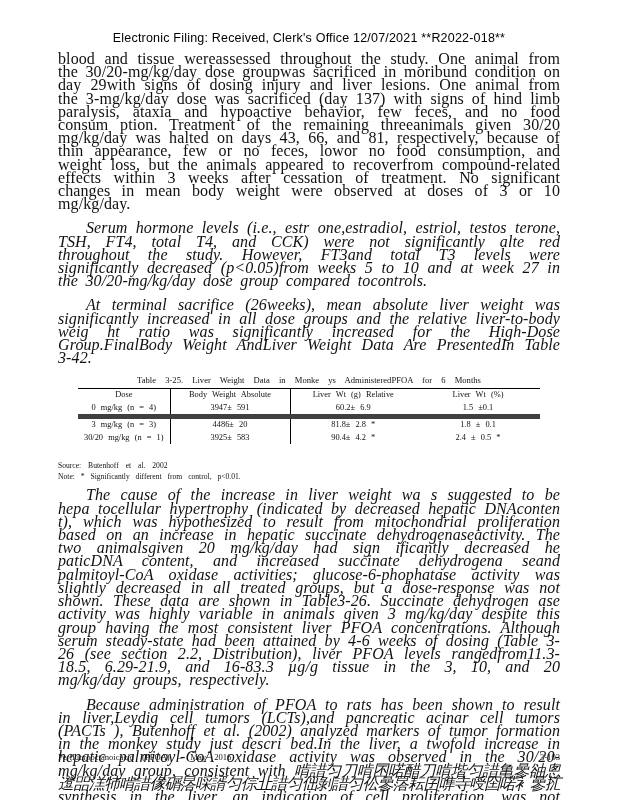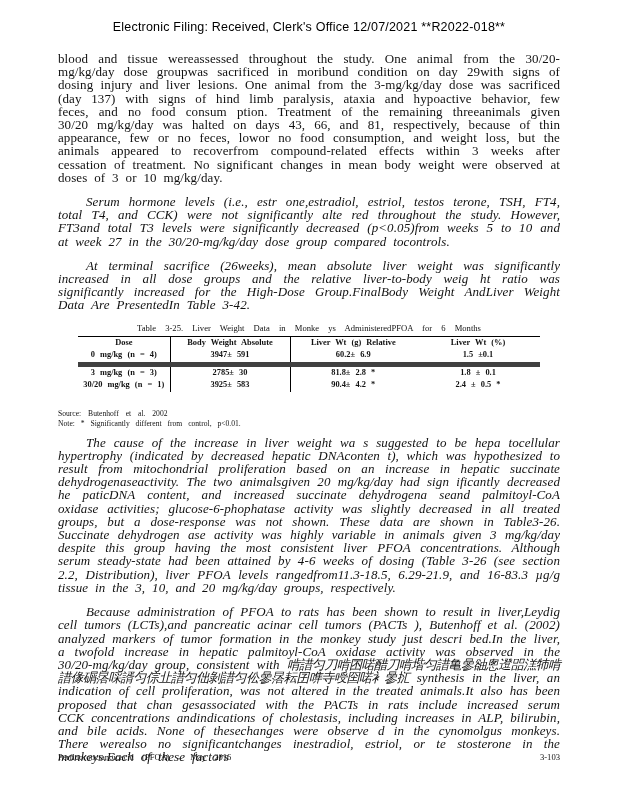--- a/index.html
+++ b/index.html
@@ -10,36 +10,36 @@
   .page {
     position: relative;
     width: 618px;
     height: 800px;
     background: #ffffff;
     font-family: "Liberation Serif", serif;
     color: #111;
     overflow: hidden;
   }
   .doc-header {
-    padding-top: 20px;
+    padding-top: 31px;
     text-align: center;
     font-family: "Liberation Sans", sans-serif;
     font-size: 12.5px;
     letter-spacing: 0.2px;
     color: #000;
   }
   .content {
     position: absolute;
     left: 58px;
     top: 52px;
     width: 502px;
   }
   .content p {
     margin: 0 0 11px 0;
-    font-size: 13px;
+    font-size: 16px;
     line-height: 13.2px;
     text-align: justify;
     word-spacing: 3.5px;
     letter-spacing: 0.1px;
   }
   .content p.indent {
     text-indent: 28px;
     font-style: italic;
   }
   .garbled {
@@ -55,21 +55,21 @@
     font-size: 8.6px;
     word-spacing: 7px;
     margin: 0 0 3px 0;
   }
   table.liver-table {
     border-collapse: collapse;
     margin: 0 auto;
     width: 462px;
     table-layout: fixed;
     border-top: 1.5px solid #000;
-    font-weight: bold;
+    font-weight: normal;
   }
   table.liver-table td {
     font-size: 8.4px;
     line-height: 12.5px;
     text-align: center;
     word-spacing: 3px;
     padding: 0 2px;
     white-space: nowrap;
     overflow: hidden;
   }
@@ -135,21 +135,21 @@
           <td>Liver Wt (%)</td>
         </tr>
         <tr class="hline">
           <td>0 mg/kg (n = 4)</td>
           <td>3947± 591</td>
           <td>60.2± 6.9</td>
           <td>1.5 ±0.1</td>
         </tr>
         <tr>
           <td>3 mg/kg (n = 3)</td>
-          <td>2785± 30</td>
+          <td>4486± 20</td>
           <td>81.8± 2.8 *</td>
           <td>1.8 ± 0.1</td>
         </tr>
         <tr>
           <td>30/20 mg/kg (n = 1)</td>
           <td>3925± 583</td>
           <td>90.4± 4.2 *</td>
           <td>2.4 ± 0.5 *</td>
         </tr>
       </tbody>

